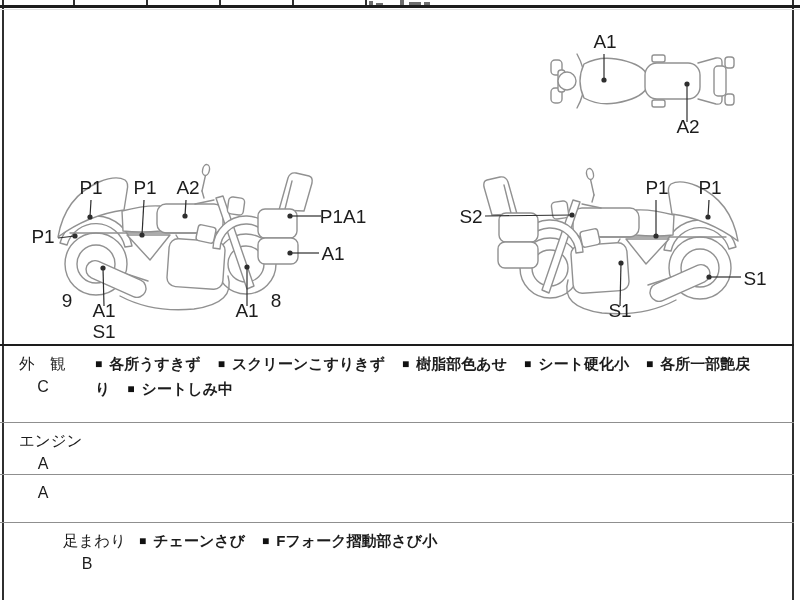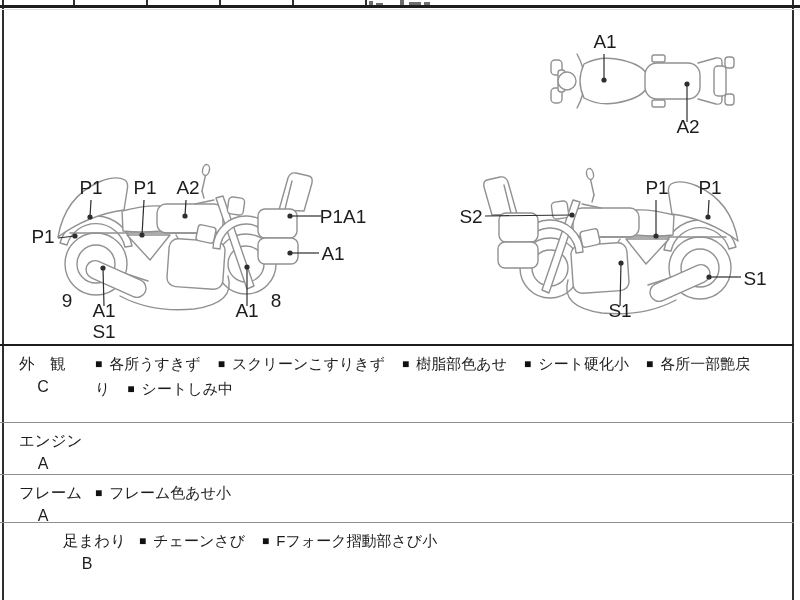--- a/index.html
+++ b/index.html
@@ -25,21 +25,21 @@
   .crow{display:flex;box-sizing:border-box;padding-top:6px;}
   .crow + .crow{border-top:1px solid #8f8f8f;}
   .crow:nth-child(1){height:76px;}
   .crow:nth-child(2){height:52px;}
   .crow:nth-child(3){height:48px;}
   .crow:nth-child(4){height:78px;padding-left:44px;}
   .cat{width:95px;flex:0 0 95px;}
   .cname{font-size:15.5px;line-height:23px;padding-left:19px;white-space:pre;}
   .cgrade{width:86px;text-align:center;font-size:16px;line-height:23px;}
   .items{flex:1;padding-right:14px;font-size:15px;line-height:23px;}
-  .item{margin-right:17px;}
+  .item{margin-right:17px;font-weight:bold;}
   .bullet{font-size:12px;margin-right:7px;position:relative;top:-1px;color:#111;}
 </style>
 </head>
 <body>
 
 <div class="vline" style="left:2px;"></div>
 <div class="vline" style="left:792px;"></div>
 
 <div>
   <div class="topcell" style="left:73px;"></div>
@@ -186,24 +186,22 @@
       <div class="items"><span class="item"><span class="bullet">■</span><span class="itxt">各所うすきず</span></span><span class="item"><span class="bullet">■</span><span class="itxt">スクリーンこすりきず</span></span><span class="item"><span class="bullet">■</span><span class="itxt">樹脂部色あせ</span></span><span class="item"><span class="bullet">■</span><span class="itxt">シート硬化小</span></span><span class="item"><span class="bullet">■</span><span class="itxt">各所一部艶戻り</span></span><span class="item"><span class="bullet">■</span><span class="itxt">シートしみ中</span></span></div>
     </div>
     <div class="crow">
       <div class="cat">
         <div class="cname">エンジン</div>
         <div class="cgrade">A</div>
       </div>
     </div>
     <div class="crow">
       <div class="cat">
-        <div class="cname">フレーム</div>
         <div class="cgrade">A</div>
       </div>
-      <div class="items"><span class="item"><span class="bullet">■</span><span class="itxt">フレーム色あせ小</span></span></div>
     </div>
     <div class="crow">
       <div class="cat">
         <div class="cname">足まわり</div>
         <div class="cgrade">B</div>
       </div>
       <div class="items"><span class="item"><span class="bullet">■</span><span class="itxt">チェーンさび</span></span><span class="item"><span class="bullet">■</span><span class="itxt">Fフォーク摺動部さび小</span></span></div>
     </div>
   </div>
 

